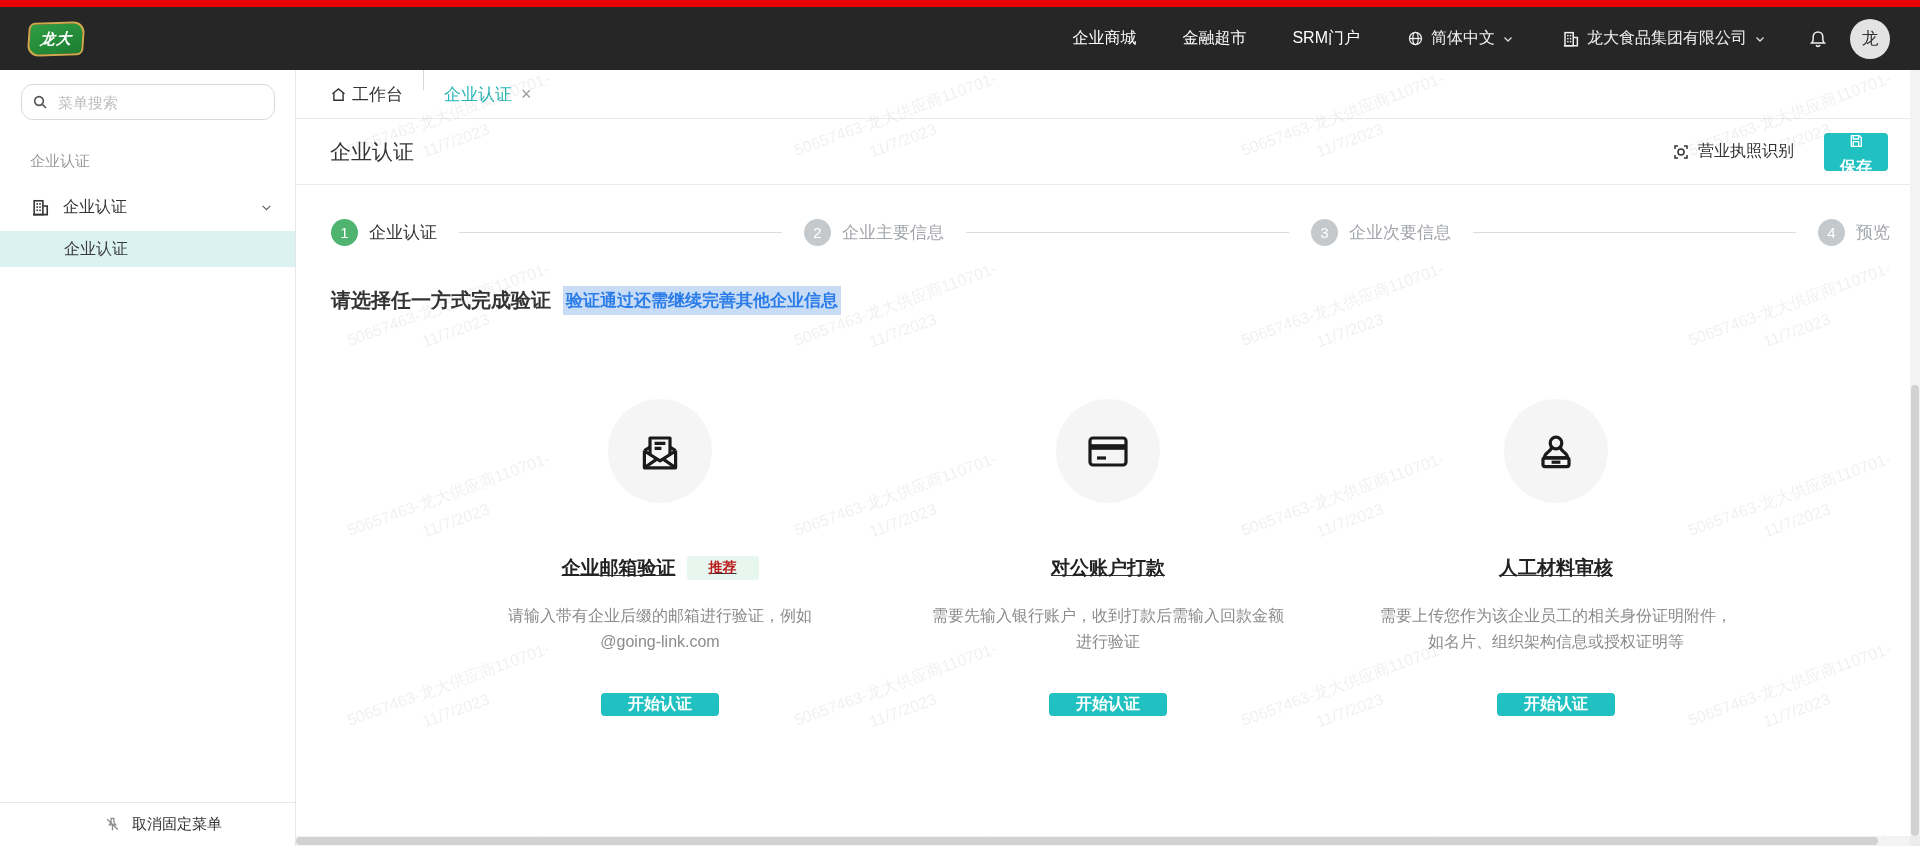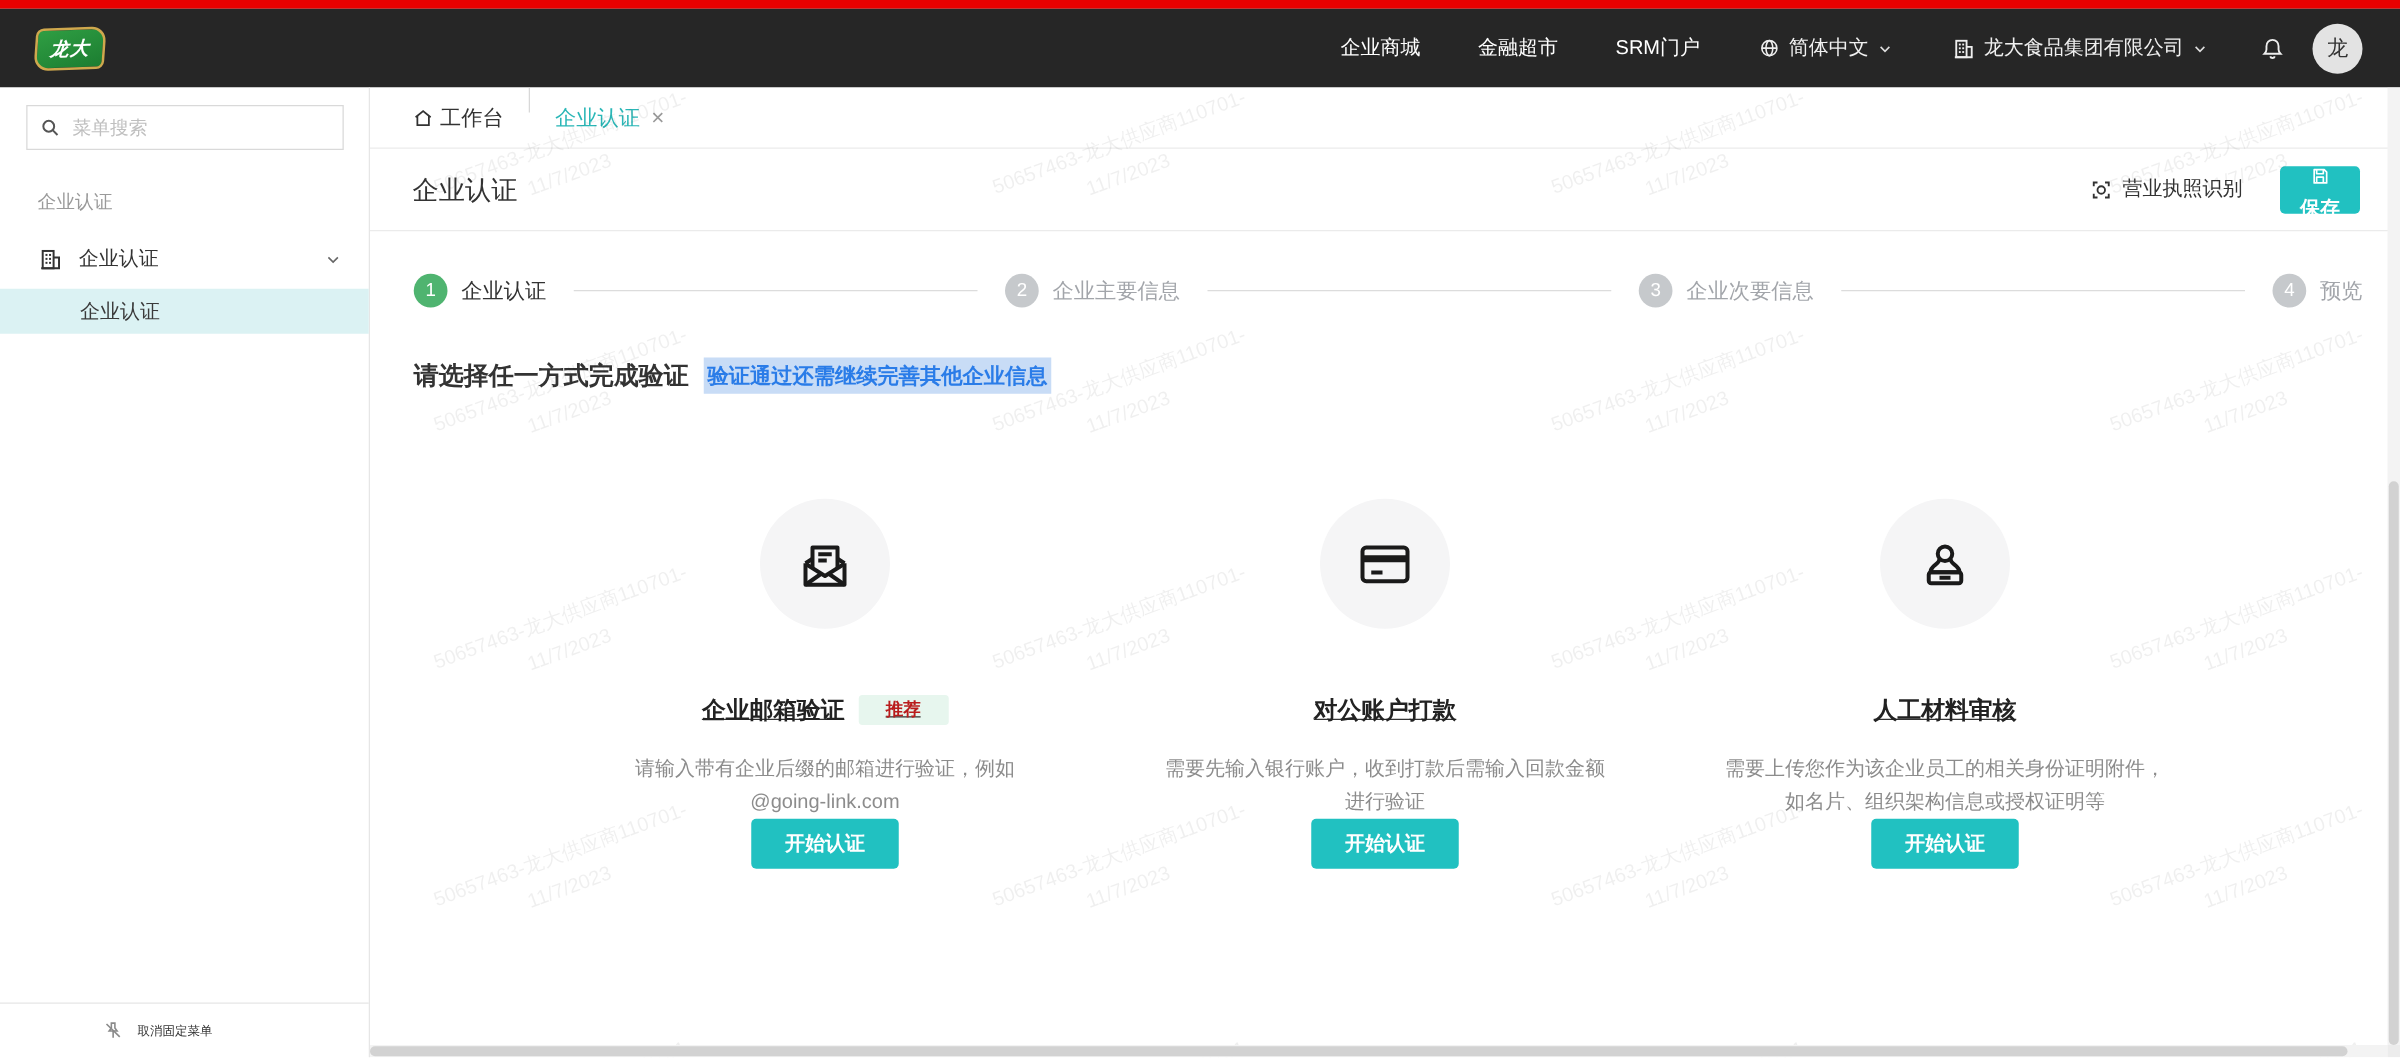--- a/index.html
+++ b/index.html
@@ -18,28 +18,28 @@
   .bell-wrap { margin:0 22px 0 18px; display:flex; align-items:center; cursor:pointer; }
   .avatar { width:40px; height:40px; border-radius:50%; background:#e3e3e3; color:#333; font-size:17px; display:flex; align-items:center; justify-content:center; cursor:pointer; }
 
   
   .app { display:flex; height:776px; }
 
   
   .sidebar { width:296px; min-width:296px; background:#fff; border-right:1px solid #e6e6e6; display:flex; flex-direction:column; }
   .search-wrap { margin:14px 20px 0 21px; position:relative; }
   .search-wrap svg { position:absolute; left:11px; top:10px; }
-  .search-input { width:100%; height:36px; border:1px solid #d9d9d9; border-radius:0; padding:0 4px 0 36px; font-size:15px; color:#333; outline:none; font-family:inherit; }
+  .search-input { width:100%; height:36px; border:1px solid #d9d9d9; border-radius:12px; padding:0 4px 0 36px; font-size:15px; color:#333; outline:none; font-family:inherit; }
   .search-input::placeholder { color:#bfbfbf; }
   .group-label { margin:32px 0 0 30px; font-size:15px; color:#9a9a9a; }
   .menu-item { display:flex; align-items:center; height:48px; margin-top:12px; padding:0 22px 0 31px; font-size:16px; color:#333; cursor:pointer; }
   .menu-item .mi-label { flex:1; margin-left:13px; }
   .submenu-item { height:36px; background:#dbf2f3; display:flex; align-items:center; padding-left:64px; font-size:16px; color:#3a3a3a; cursor:pointer; }
   .sidebar-fill { flex:1; }
-  .sidebar-footer { height:44px; border-top:1px solid #e6e6e6; display:flex; align-items:center; padding-left:82px; gap:11px; font-size:10px; color:#333; cursor:pointer; }
+  .sidebar-footer { height:44px; border-top:1px solid #e6e6e6; display:flex; align-items:center; padding-left:104px; gap:11px; font-size:15px; color:#333; cursor:pointer; }
 
   
   .main { flex:1; position:relative; background:#fff; display:flex; flex-direction:column; overflow:hidden; }
 
   .tabbar { height:49px; border-bottom:1px solid #ebebeb; display:flex; padding:0 34px; }
   .tab-home { display:flex; align-items:center; gap:5px; font-size:17px; color:#333; cursor:pointer; }
   .tab-sep { width:1px; height:20px; background:#d8d8d8; margin:0 20px; }
   .tab-active { display:flex; align-items:center; gap:9px; font-size:17px; color:#2ab7b7; cursor:pointer; }
   .tab-close { color:#9a9a9a; font-size:18px; line-height:1; cursor:pointer; }
 
@@ -66,21 +66,21 @@
   .choose-note { font-size:17px; font-weight:bold; color:#2a7ce8; background:#c8dcf6; padding:3px 3px; white-space:nowrap; }
 
   
   .cards { display:flex; margin:84px 110px 0 105px; }
   .card { flex:1; display:flex; flex-direction:column; align-items:center; text-align:center; }
   .card-icon-circle { width:104px; height:104px; border-radius:50%; background:#f5f5f6; display:flex; align-items:center; justify-content:center; }
   .card-title-row { margin-top:52px; display:flex; align-items:center; gap:11px;text-decoration:underline; }
   .card-title { font-size:19px; font-weight:bold; color:#222; white-space:nowrap; }
   .badge { font-size:14px; font-weight:bold; color:#b91c1c; background:#e7f6ee; padding:3px 22px; border-radius:3px; }
   .card-desc { margin-top:22px; font-size:16px; line-height:26px; color:#8c8c8c; max-width:355px; min-height:52px; }
-  .card-btn { width:118px; height:40px; background:#21c1c1; border:none; border-radius:4px; color:#fff; font-size:16px; font-weight:bold; cursor:pointer; font-family:inherit; }
+  .card-btn { margin-top:38px; width:118px; height:23px; background:#21c1c1; border:none; border-radius:4px; color:#fff; font-size:16px; font-weight:bold; cursor:pointer; font-family:inherit; }
 
   
   .watermark-layer { position:absolute; inset:0; overflow:hidden; pointer-events:none; z-index:40; }
   .wm-tile { position:absolute; transform:rotate(-20deg); color:rgba(0,0,0,0.062); font-size:16px; line-height:27px; white-space:nowrap; }
 
   
   .v-scrollbar { position:absolute; top:0; right:0; bottom:10px; width:10px; background:#f3f3f3; z-index:50; }
   .v-thumb { position:absolute; left:1px; right:1px; top:315px; bottom:0; background:#d2d2d2; border-radius:4px; cursor:pointer; }
   .h-scrollbar { position:absolute; left:0; right:10px; bottom:0; height:10px; background:#f3f3f3; z-index:50; }
   .h-thumb { position:absolute; top:1px; bottom:1px; left:0; width:98%; background:#d2d2d2; border-radius:4px; cursor:pointer; }

